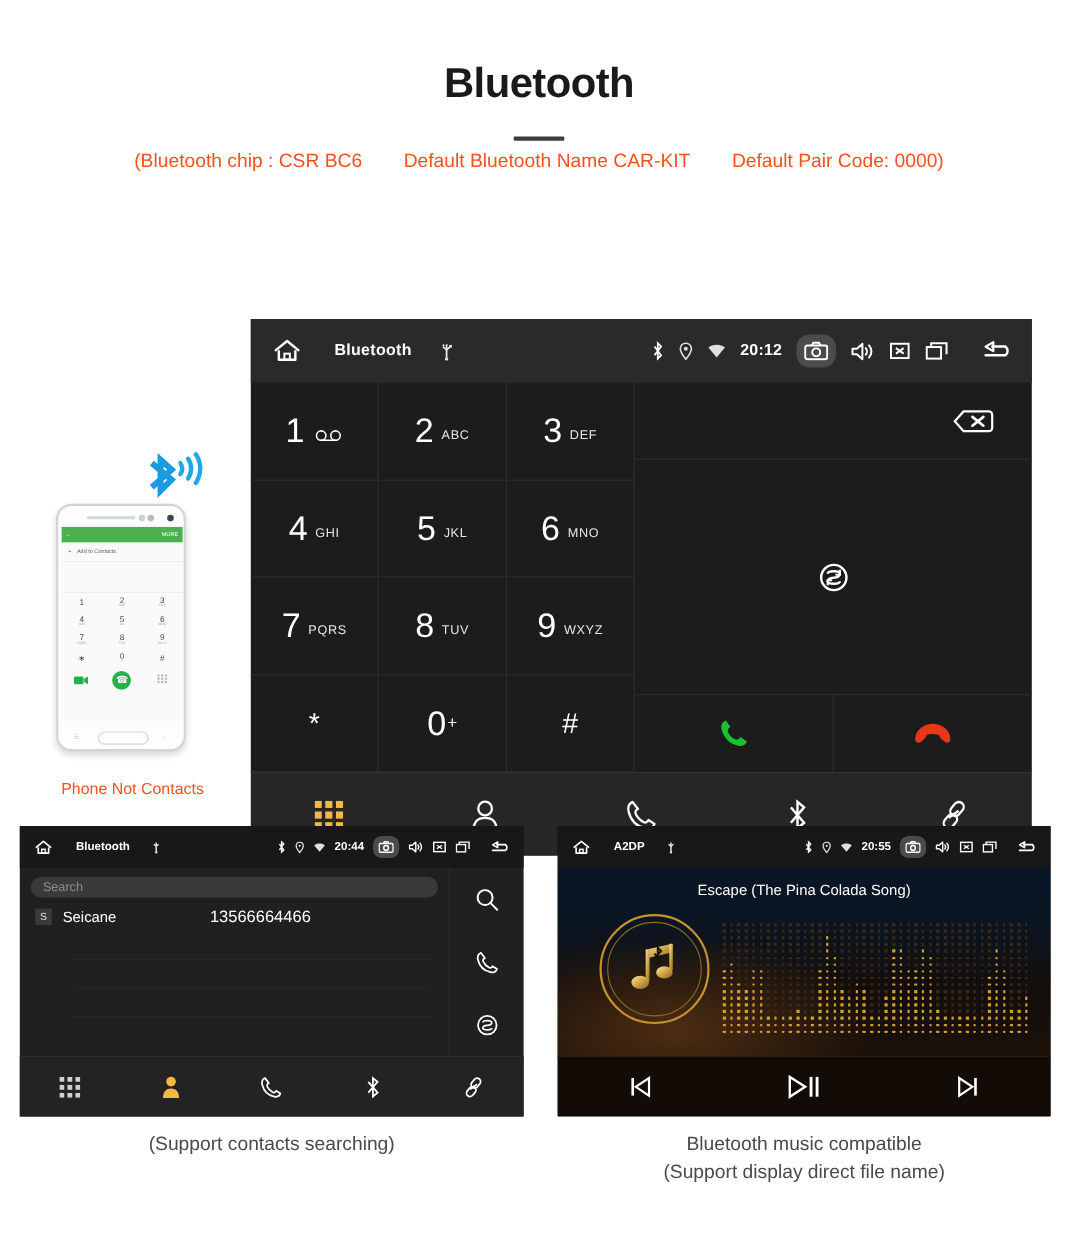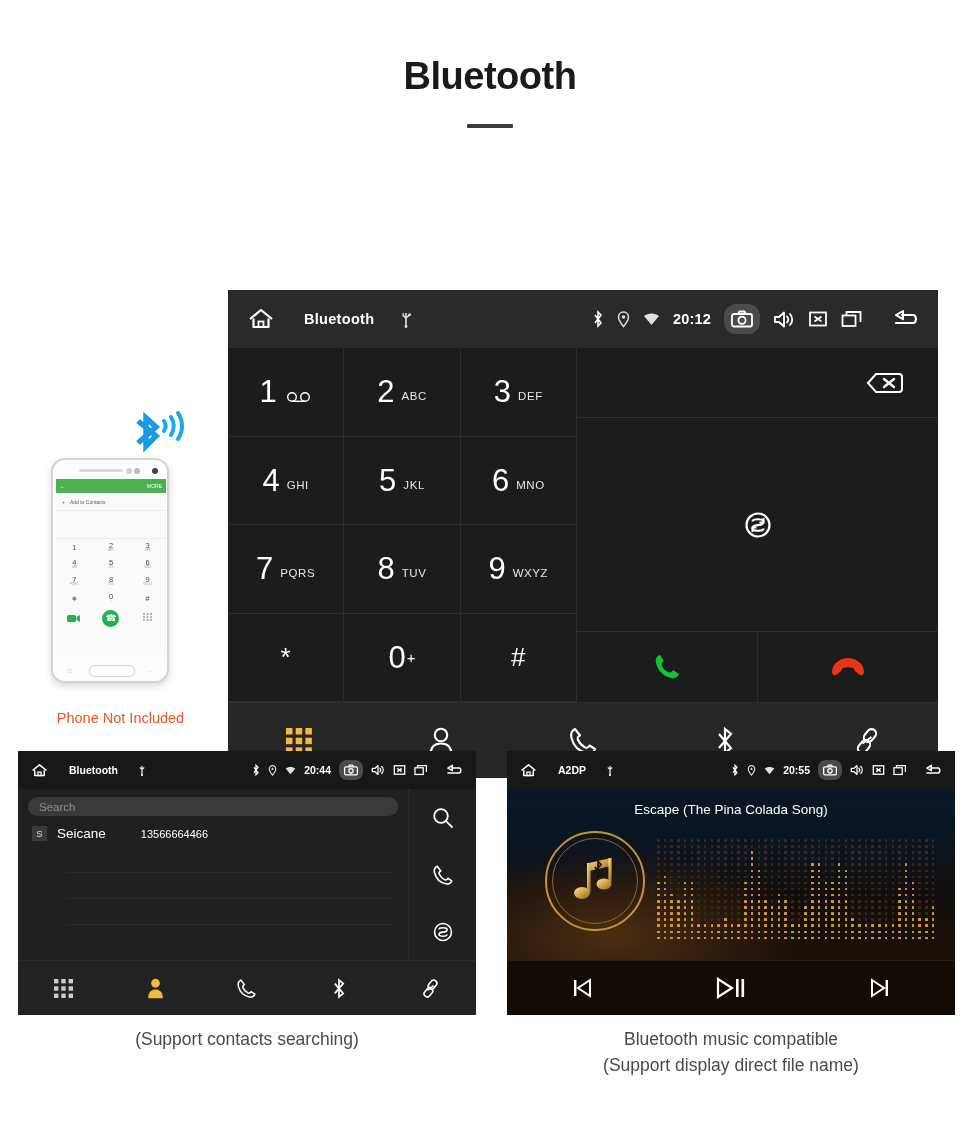--- a/index.html
+++ b/index.html
@@ -148,21 +148,21 @@
     display:flex; align-items:center; padding-left:11px; color:#8e8e8e; font-size:11.5px;
   }
   .contactrow {
     display:flex; align-items:center; height:27px; padding-left:14px; margin-top:4px;
   }
   .letter {
     width:15px; height:15px; background:#3a3a3a; color:#ddd; font-size:9.5px;
     display:flex; align-items:center; justify-content:center; margin-right:10px;
   }
   .cname { color:#fff; font-size:13.5px; }
-  .cnum { color:#fff; font-size:11px; margin-left:35px; }
+  .cnum { color:#fff; font-size:15px; margin-left:85px; }
   .emptyrow { height:26px; margin:0 16px 0 48px; border-bottom:1px solid #2b2b2b; }
   .pb-side {
     width:68px; border-left:1px solid #2b2b2b; display:flex; flex-direction:column;
   }
   .pb-side > div { flex:1; display:flex; align-items:center; justify-content:center; }
 
   .navbar2 { height:55px; background:#232323; border-top:1px solid #2e2e2e; display:flex; align-items:center; }
   .navbar2 > div { flex:1; display:flex; align-items:center; justify-content:center; }
 
   .mu-body { height:171px; position:relative;
@@ -188,20 +188,27 @@
   .cap-left { left:18px; top:1026px; width:458px; }
   .cap-right { left:507px; top:1026px; width:448px; }
 </style>
 </head>
 <body>
 
 <div class="page">
 
   <div class="title">Bluetooth</div>
   <div class="rule"></div>
+  <div class="chipline">
+    <span>(Bluetooth chip : CSR BC6</span>
+    <span class="gap"></span>
+    <span>Default Bluetooth Name CAR-KIT</span>
+    <span class="gap"></span>
+    <span>Default Pair Code: 0000)</span>
+  </div>
 
   <div class="phonewrap">
     <div class="bt-logo">
       <svg width="72" height="48" viewBox="0 0 72 48">
         <path d="M12 38 L30 22 L20 13 L20 41 L30 31 L12 16" fill="none" stroke="#1a9ae0" stroke-width="5.5" stroke-linejoin="miter"></path>
         <path d="M38 26 a9 9 0 0 0 0 -10" fill="none" stroke="#1fa8e8" stroke-width="4" stroke-linecap="round"></path>
         <path d="M45 30 a16 16 0 0 0 0 -18" fill="none" stroke="#1fa8e8" stroke-width="4" stroke-linecap="round"></path>
         <path d="M52 34 a23 23 0 0 0 0 -26" fill="none" stroke="#1fa8e8" stroke-width="4" stroke-linecap="round"></path>
       </svg>
     </div>
@@ -296,21 +303,21 @@
                 </g>
               </svg>
           </div>
         </div>
       </div>
       <div class="nbtn" style="left:14px;">☰</div>
       <div class="home"></div>
       <div class="nbtn" style="right:14px;">←</div>
     </div>
 
-    <div class="notincl">Phone Not Included</div>
+    <div class="notincl">Phone Not Contacts</div>
   </div>
 
   <div class="dialer">
 
     <div class="statusbar">
       <span class="ico">
         <svg width="30" height="26" viewBox="0 0 30 26">
             <path d="M4 13 L15 4 L26 13" fill="none" stroke="#fff" stroke-width="2.2" stroke-linejoin="round"></path>
             <path d="M7.5 12.5 L7.5 21 L22.5 21 L22.5 12.5" fill="none" stroke="#fff" stroke-width="2.2" stroke-linejoin="round"></path>
             <rect x="12.5" y="15.5" width="5" height="5.5" fill="none" stroke="#fff" stroke-width="1.8"></rect>

